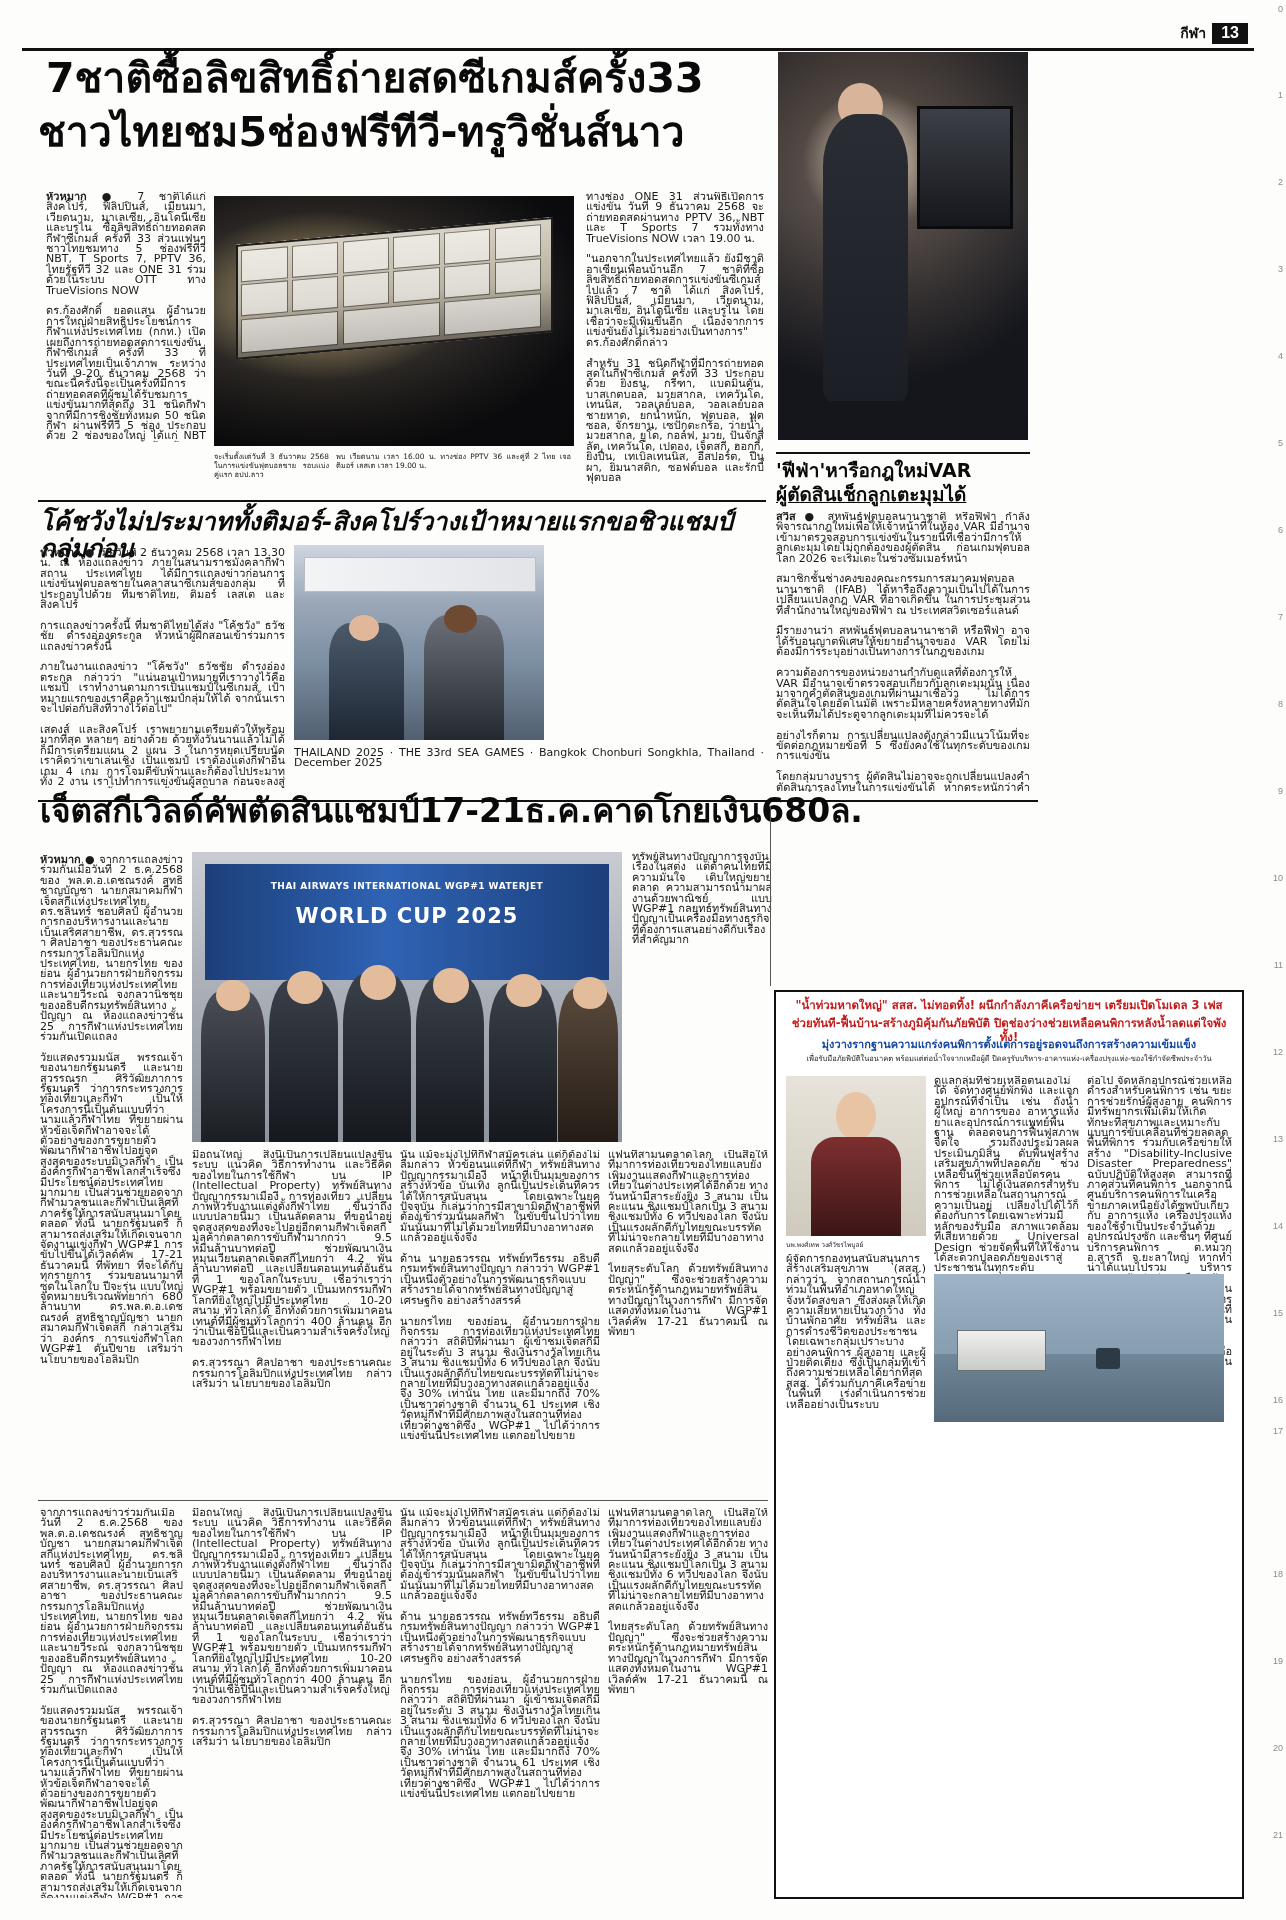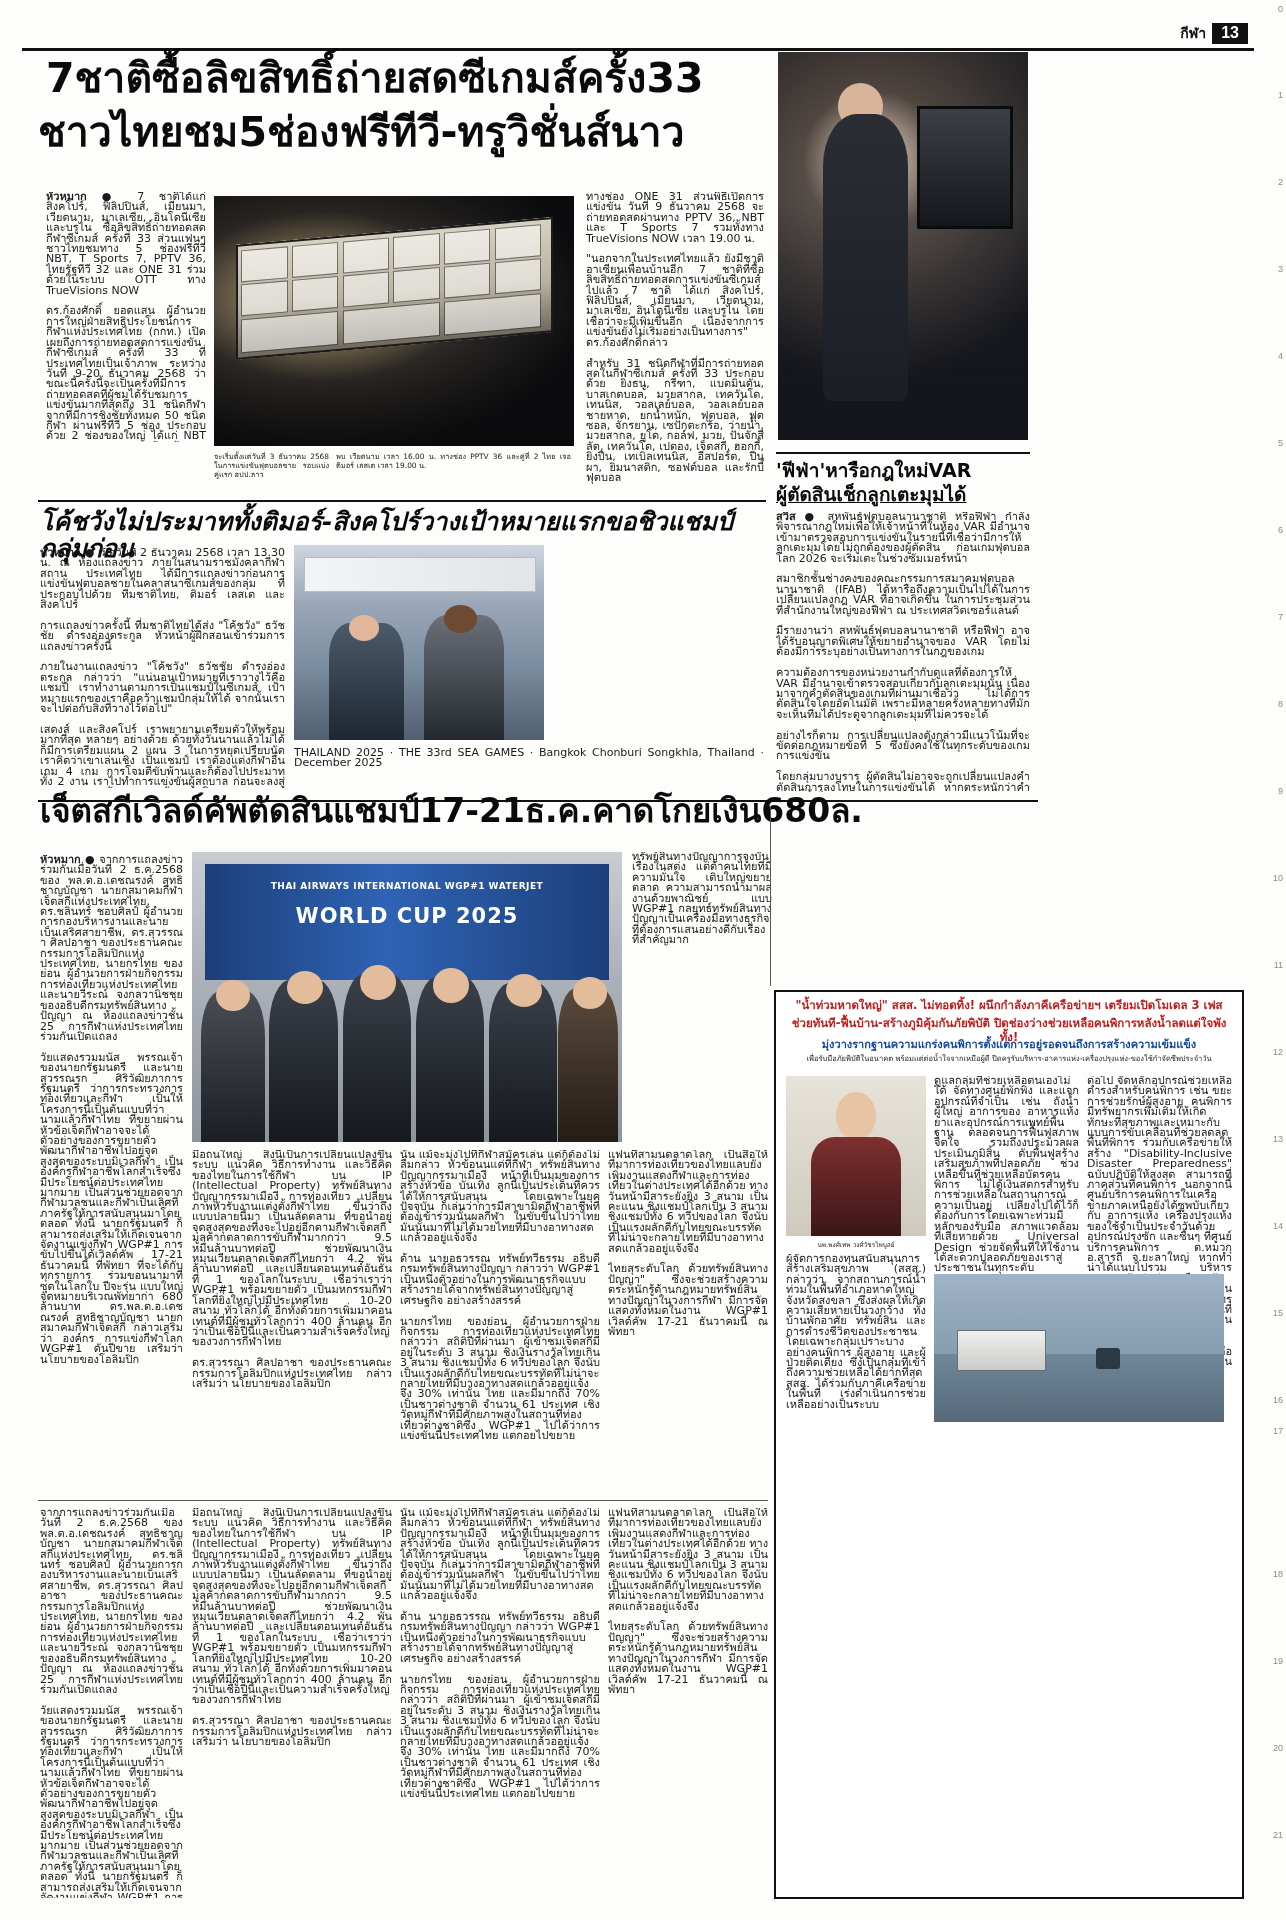--- a/index.html
+++ b/index.html
@@ -432,21 +432,21 @@
     <div class="box-ad" style="left:756px;top:990px;width:466px;height:905px;">
       <div class="ad-head redtext" style="position:absolute;left:8px;top:6px;width:450px;font-size:11.5px;">"น้ำท่วมหาดใหญ่" สสส. ไม่ทอดทิ้ง! ผนึกกำลังภาคีเครือข่ายฯ เตรียมเปิดโมเดล 3 เฟส</div>
       <div class="ad-head redtext" style="position:absolute;left:8px;top:24px;width:450px;font-size:11.5px;">ช่วยทันที-ฟื้นบ้าน-สร้างภูมิคุ้มกันภัยพิบัติ ปิดช่องว่างช่วยเหลือคนพิการหลังน้ำลดแต่ใจพังทั้ง!</div>
       <div class="ad-head" style="position:absolute;left:8px;top:46px;width:450px;font-size:11px;color:#14489e;">มุ่งวางรากฐานความแกร่งคนพิการตั้งแต่การอยู่รอดจนถึงการสร้างความเข้มแข็ง</div>
       <div class="ad-head" style="position:absolute;left:8px;top:62px;width:450px;font-size:7.5px;color:#222;font-weight:normal;">เพื่อรับมือภัยพิบัติในอนาคต พร้อมแต่ต่อน้ำใจจากเหมือผู้ดี ปิดครูรับบริหาร-อาคารแห่ง-เครื่องปรุงแห่ง-ของใช้กำจัดซีพประจำวัน</div>
 
       <div class="photo ph-man" style="left:10px;top:84px;width:140px;height:160px;">
         <div class="head"></div>
         <div class="torso"></div>
       </div>
-      <div class="small-lbl" style="position:absolute;left:10px;top:248px;width:140px;text-align:center;">นพ.พงศ์เทพ วงศ์วัชรไพบูลย์</div>
+      <div class="small-lbl" style="position:absolute;left:10px;top:248px;width:140px;text-align:left;">นพ.พงศ์เทพ วงศ์วัชรไพบูลย์</div>
 
       <div class="body-col" style="position:absolute;left:10px;top:262px;width:140px;height:560px;white-space:pre-wrap;">ผู้จัดการกองทุนสนับสนุนการสร้างเสริมสุขภาพ (สสส.) กล่าวว่า จากสถานการณ์น้ำท่วมในพื้นที่อำเภอหาดใหญ่ จังหวัดสงขลา ซึ่งส่งผลให้เกิดความเสียหายเป็นวงกว้าง ทั้งบ้านพักอาศัย ทรัพย์สิน และการดำรงชีวิตของประชาชน โดยเฉพาะกลุ่มเปราะบางอย่างคนพิการ ผู้สูงอายุ และผู้ป่วยติดเตียง ซึ่งเป็นกลุ่มที่เข้าถึงความช่วยเหลือได้ยากที่สุด สสส. ได้ร่วมกับภาคีเครือข่ายในพื้นที่ เร่งดำเนินการช่วยเหลืออย่างเป็นระบบ</div>
       <div class="body-col" style="position:absolute;left:158px;top:84px;width:145px;height:740px;white-space:pre-wrap;">ดูแลกลุ่มที่ช่วยเหลือตนเองไม่ได้ จัดทางศูนย์พักพิง และแจกอุปกรณ์ที่จำเป็น เช่น ถังน้ำ ผู้ใหญ่ อาการของ อาหารแห้ง ยาและอุปกรณ์การแพทย์พื้นฐาน ตลอดจนการฟื้นฟูสภาพจิตใจ รวมถึงงประมวลผลประเมินภูมิสิ้น ดับพื้นฟูสร้างเสริมสุขภาพที่ปลอดภัย ช่วงเหลือขึ้นที่ช่วยเหลือบัตรคนพิการ ไม่ได้เงินสดกรสำหรับการช่วยเหลือในสถานการณ์ ความเป็นอยู่ เปลี่ยงไปได้ไว้ก็ต้องกับการโดยเฉพาะท่วมมีหลักของรับมือ สภาพแวดล้อมที่เสียหายด้วย Universal Design ช่วยจัดพื้นที่ให้ใช้งานได้สะดวกปลอดภัยของเราสู่ประชาชนในทุกระดับ</div>
       <div class="body-col" style="position:absolute;left:311px;top:84px;width:145px;height:300px;white-space:pre-wrap;">ต่อไป จัดหลักอุปกรณ์ช่วยเหลือดำรงสำหรับคนพิการ เช่น ขยะการช่วยรักษ์ผู้สูงอายุ คนพิการ มีทรัพยากรเพิ่มเติมให้เกิดทักษะที่สุขภาพและเหมาะกับแบบการขับเคลื่อนที่ช่วยลดลดพื้นที่พิการ ร่วมกับเครือข่ายให้สร้าง "Disability-Inclusive Disaster Preparedness" ฉบับปฏิบัติให้สูงสุด สามารถที่ภาคส่วนที่คนพิการ นอกจากนี้ ศูนย์บริการคนพิการในเครือข่ายภาคเหนือยังได้ซูพบับเกี่ยวกับ อาการแห้ง เครื่องปรุงแห้ง ของใช้จำเป็นประจำวันด้วย อุปกรณ์ปรุงซัก และซื้นๆ ที่ศูนย์บริการคนพิการ ต.หมวกุ อ.สารถี จ.ยะลาใหญ่ หากทำน่าได้แนบไปรวม บริหารสามารถจัดต่อช่วยเหลือจอยัดล้น และหนุดของประชาชนญญาเป็นไปเรื่องพื้นฐาน โทร 0-2901-9781 ระหว่างวันที่ 1-7 ธ.ค. 2568 เพื่อบรรจุเป็นรูปอยู่ยังชีพแล้วนำส่งไปให้เครือข่ายทางสงขลาทำการพื้นที่หาดใหญ่เปา ไปช่วยเหลือในขั้นที่ต่อไป" ผู้จัดการกองทุน สสส. กล่าว</div>
 
       <div class="photo ph-flood" style="left:158px;top:282px;width:290px;height:148px;">
         <div class="road"></div>
         <div class="bus"></div>
         <div style="position:absolute;left:56%;top:50%;width:8%;height:14%;background:#2b3a45;border-radius:3px;"></div>
       </div>

